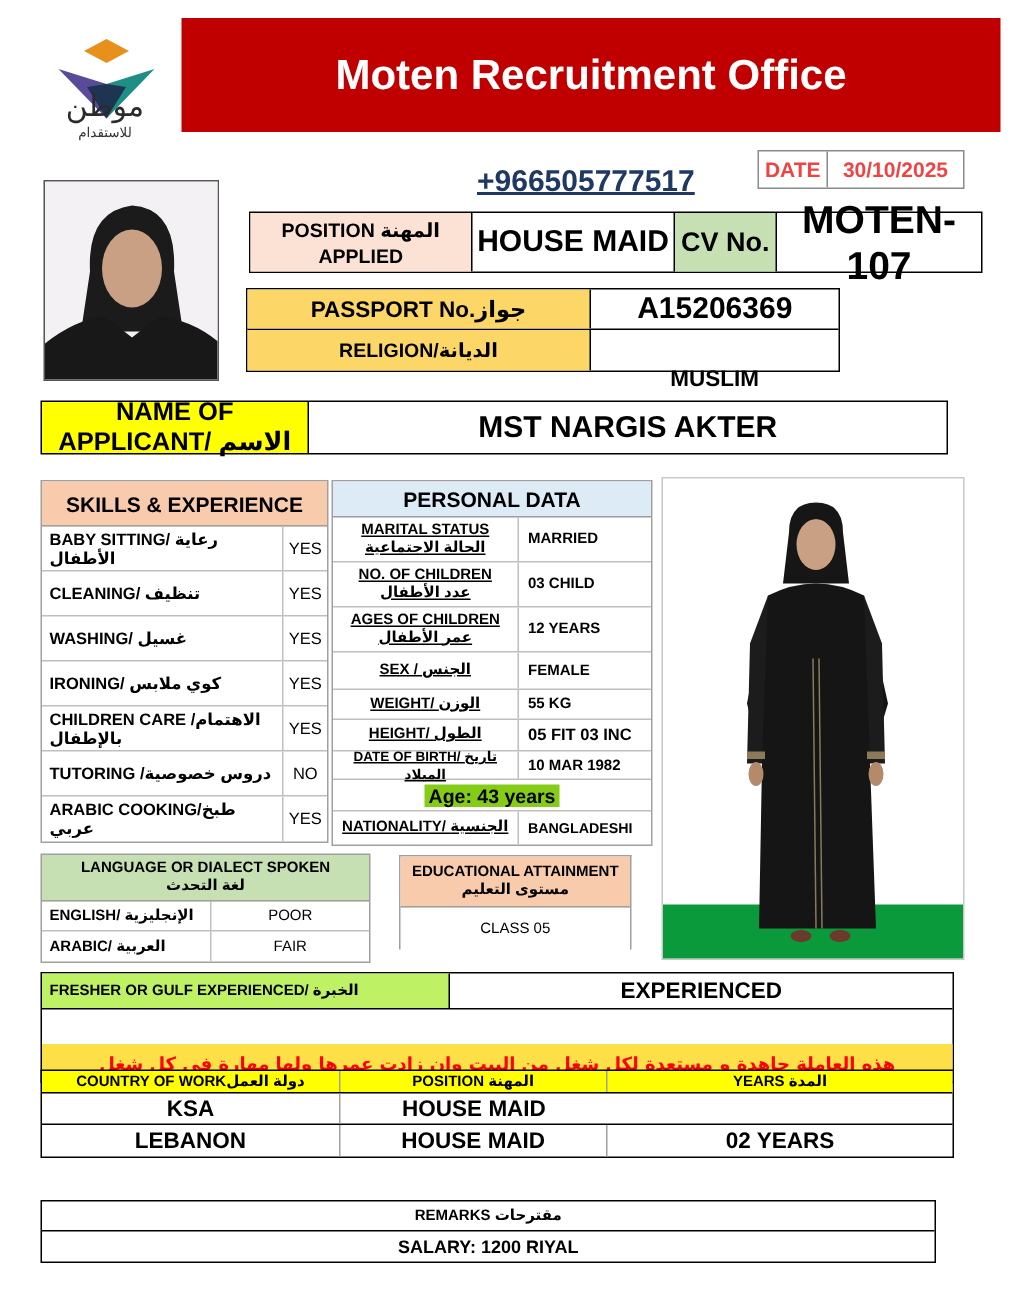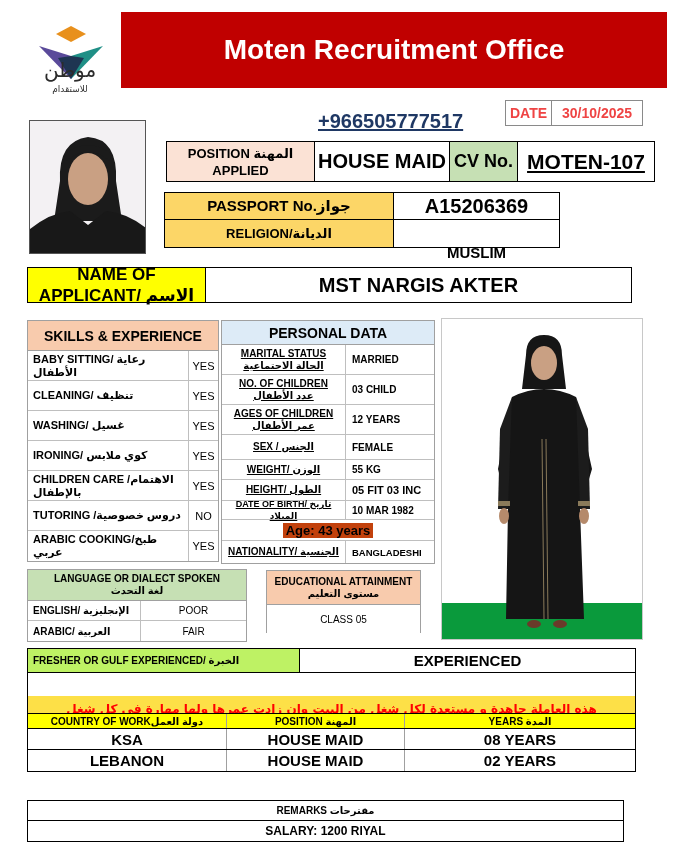--- a/index.html
+++ b/index.html
@@ -29,21 +29,21 @@
   
   #photo-small { left: 29px; top: 120px; width: 117px; height: 134px; border: 1px solid #555; background: #f4f2f4; overflow: hidden; }
 
   
   #position-row { left: 166px; top: 141px; width: 489px; height: 41px; border-top: 1px solid #000; border-bottom: 1px solid #000; border-left: 1px solid #000; border-right: 1px solid #000; display: flex; }
   #position-row > div { border-right: 1px solid #000; }
   #position-row > div:last-child { border-right: none; }
   #pos-label { width: 148px; background: #fbe2d5; font-size: 13px; font-weight: bold; line-height: 17px; }
   #pos-value { width: 135px; font-size: 20px; font-weight: bold; }
   #cv-label { width: 68px; background: #c6e0b4; font-size: 18px; font-weight: bold; }
-  #cv-value { flex: 1; font-size: 21px; font-weight: bold; text-decoration: underline; }
+  #cv-value { flex: 1; font-size: 26px; font-weight: bold; }
 
   
   #passport-table { left: 164px; top: 192px; width: 396px; height: 56px; border: 1px solid #000; }
   .pt-row { display: flex; height: 50%; }
   .pt-row:first-child { border-bottom: 1px solid #000; }
   .pt-label { width: 229px; background: #fcd667; border-right: 1px solid #000; font-weight: bold; }
   .pt-value { flex: 1; font-weight: bold; }
   #passport-label { font-size: 15px; }
   #passport-value { font-size: 20px; }
   #religion-label { font-size: 13px; }
@@ -64,21 +64,21 @@
 
   
   #personal { left: 221px; top: 320px; width: 214px; border: 1px solid #a0a0a0; }
   #personal-header { height: 24px; background: #ddebf7; border-bottom: 1px solid #a0a0a0; font-size: 14px; font-weight: bold; }
   .pd-row { display: flex; border-bottom: 1px solid #bfbfbf; }
   .pd-label { width: 124px; border-right: 1px solid #bfbfbf; font-size: 10px; font-weight: bold; line-height: 12px; text-decoration: underline; }
   .pd-value { flex: 1; font-size: 10px; font-weight: bold; justify-content: flex-start; padding-left: 6px; }
   .pd-row.tall { height: 30px; }
   .pd-row.short { height: 20px; }
   #age-row { height: 21px; border-bottom: 1px solid #bfbfbf; }
-  #age-value { background: #c2410c; font-size: 13px; font-weight: bold; padding: 0 3px; }
+  #age-value { background: #84cc16; font-size: 13px; font-weight: bold; padding: 0 3px; }
 
   
   #photo-large { left: 441px; top: 318px; width: 202px; height: 322px; border: 1px solid #c8c8c8; background: #fff; overflow: hidden; }
 
   
   #language { left: 27px; top: 569px; width: 220px; border: 1px solid #a0a0a0; }
   #language-header { height: 31px; background: #c6e0b4; border-bottom: 1px solid #a0a0a0; font-size: 10px; font-weight: bold; line-height: 12px; flex-direction: column; }
   .lg-row { display: flex; height: 20px; border-bottom: 1px solid #bfbfbf; }
   .lg-row:last-child { border-bottom: none; }
   .lg-label { width: 113px; border-right: 1px solid #bfbfbf; font-size: 10px; font-weight: bold; }
@@ -305,21 +305,20 @@
 
 <div id="work" class="abs">
   <div id="work-header">
     <div class="wc1 cell">COUNTRY OF WORKدولة العمل</div>
     <div class="wc2 cell">POSITION المهنة</div>
     <div class="wc3 cell">YEARS المدة</div>
   </div>
   <div class="w-row">
     <div class="wc1 cell">KSA</div>
     <div class="wc2 cell">HOUSE MAID</div>
-    <div class="wc3 cell">08 YEARS</div>
   </div>
   <div class="w-row">
     <div class="wc1 cell">LEBANON</div>
     <div class="wc2 cell">HOUSE MAID</div>
     <div class="wc3 cell">02 YEARS</div>
   </div>
 </div>
 
 <div id="remarks" class="abs">
   <div id="remarks-header" class="cell">REMARKS مقترحات</div>

